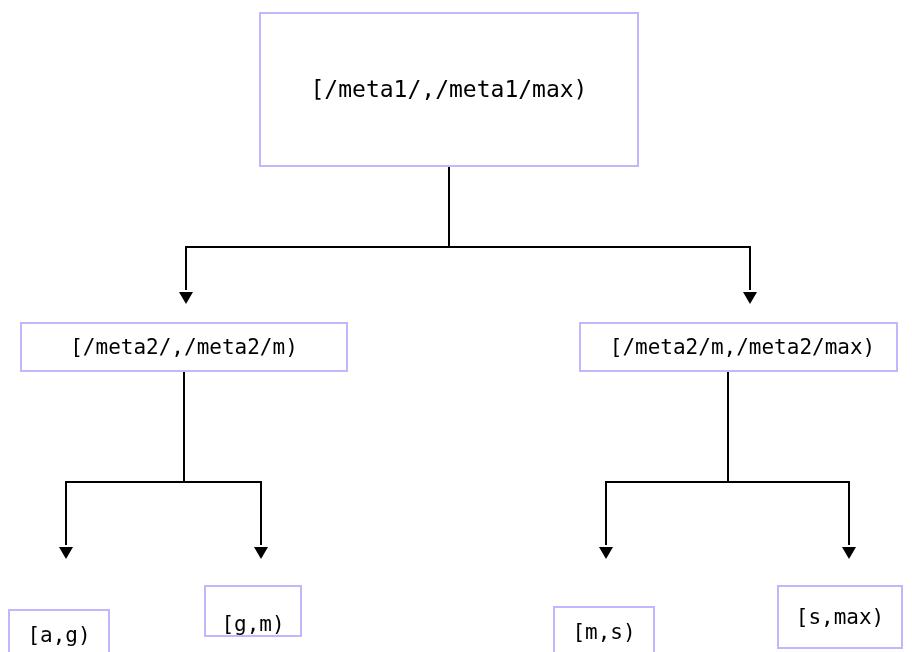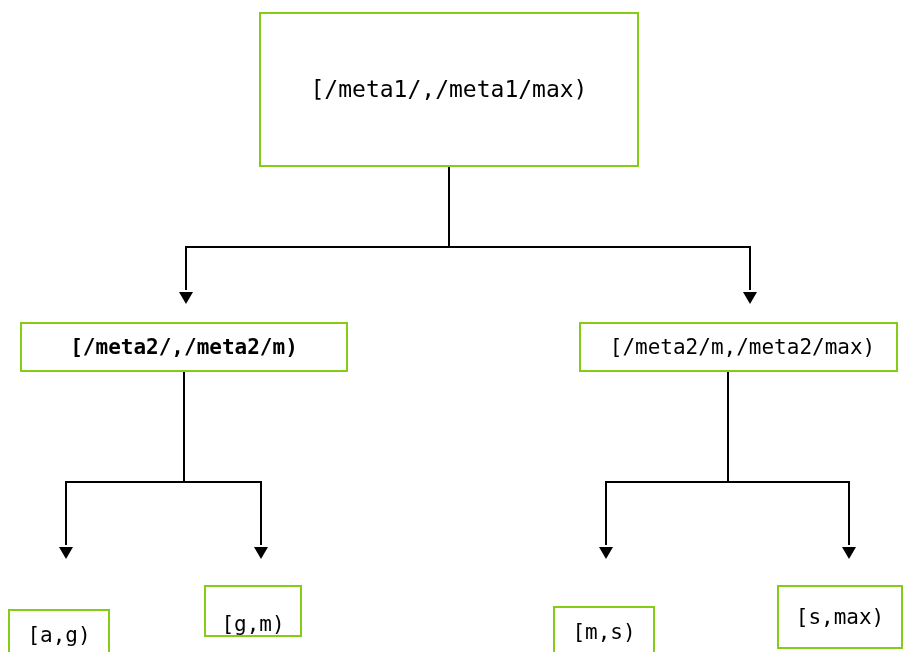--- a/index.html
+++ b/index.html
@@ -14,21 +14,21 @@
   #diagram-canvas {
     position: relative;
     width: 912px;
     height: 652px;
     background: #ffffff;
     overflow: hidden;
   }
   .node-box {
     position: absolute;
     box-sizing: border-box;
-    border: 2px solid #84cc16;
+    border: 2px solid #c4b5fd;
     background: #ffffff;
     display: flex;
     align-items: center;
     justify-content: center;
     color: #000000;
   }
   .node-label {
     font-family: "DejaVu Sans Mono", "Liberation Mono", monospace;
     white-space: pre;
     line-height: 1;
@@ -42,21 +42,20 @@
     height: 155px;
   }
   #node-root .node-label { font-size: 23px; }
 
   
   #node-mid-left {
     left: 20px;
     top: 322px;
     width: 328px;
     height: 50px;
-    font-weight: bold;
   }
   #node-mid-right {
     left: 579px;
     top: 322px;
     width: 319px;
     height: 50px;
     padding-left: 8px;
   }
   #node-mid-left .node-label,
   #node-mid-right .node-label { font-size: 21px; }

